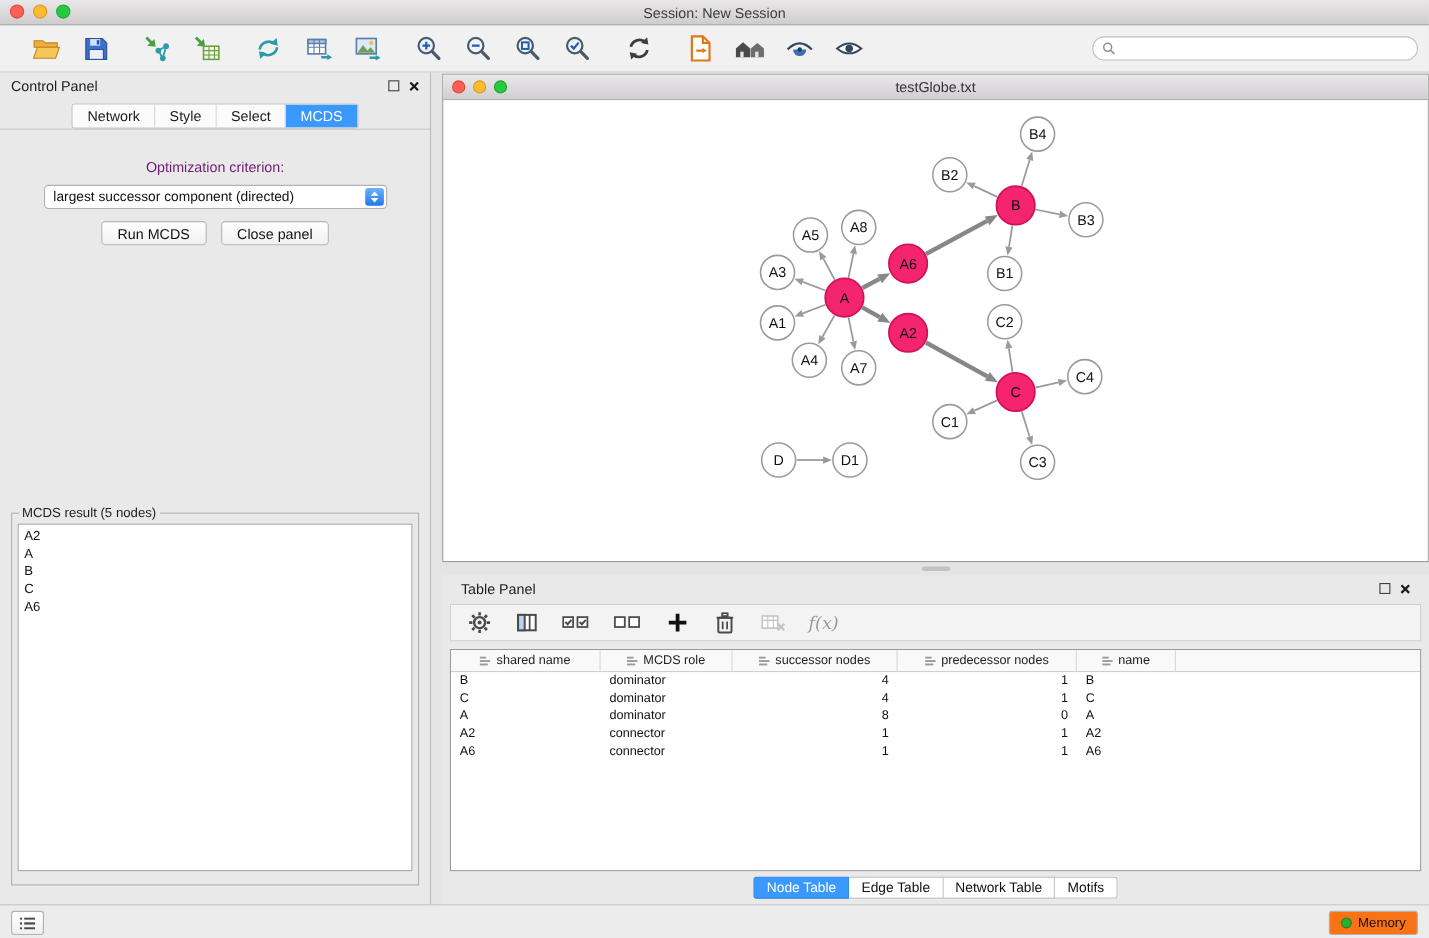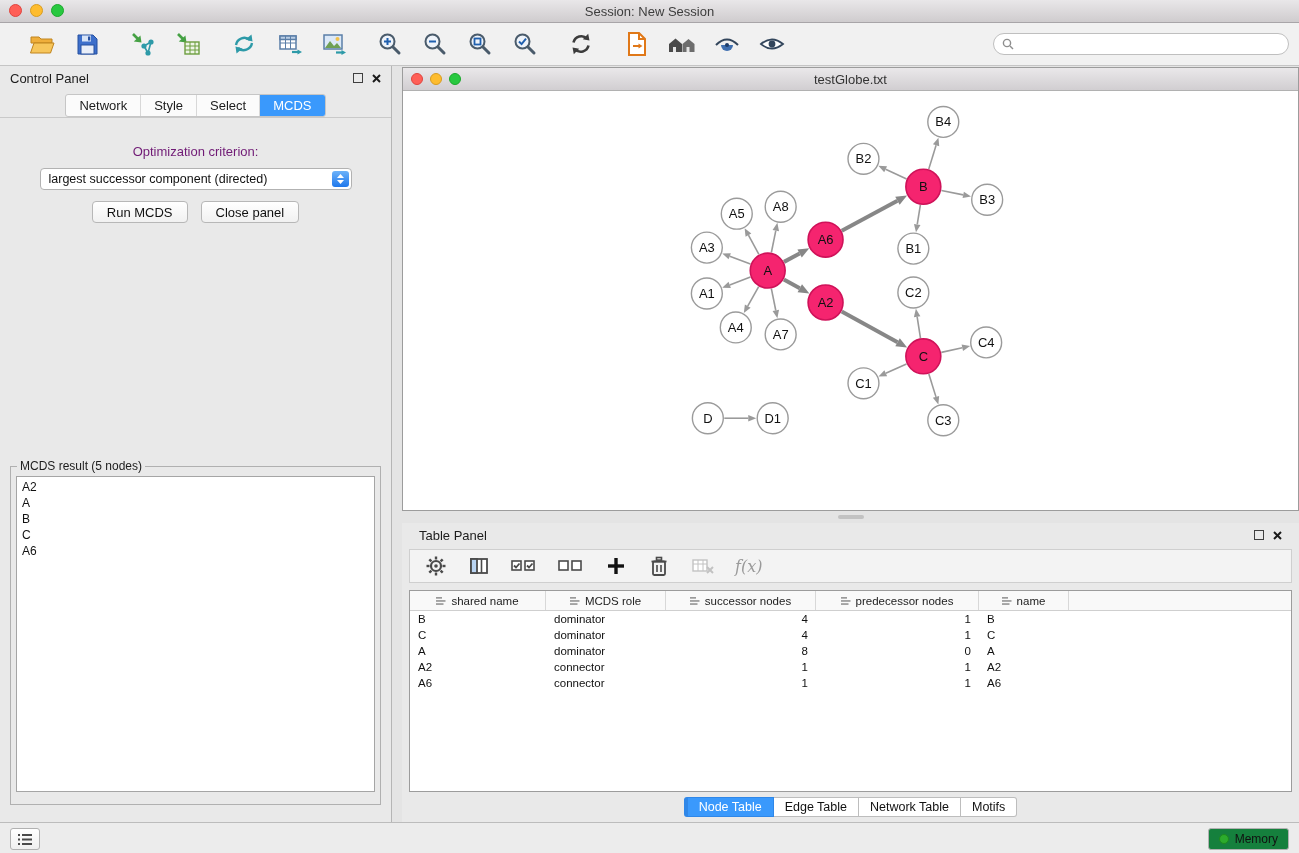--- a/index.html
+++ b/index.html
@@ -107,32 +107,32 @@
   .th:nth-child(2),.td:nth-child(2){width:120px;}
   .th:nth-child(3),.td:nth-child(3){width:150px;}
   .th:nth-child(4),.td:nth-child(4){width:163px;}
   .th:nth-child(5),.td:nth-child(5){width:90px;}
   .td:nth-child(3),.td:nth-child(4){text-align:right;}
 
   .tp-tabs{height:30px;flex:0 0 auto;display:flex;align-items:center;justify-content:center;}
   .tp-tab{height:20px;padding:0 11px;font-size:12.5px;color:#111;background:#fff;
     border:1px solid #bdbdbd;border-left:none;cursor:pointer;
     font-family:"Liberation Sans",sans-serif;}
-  .tp-tab:first-child{border-left:4px solid #0369a1;border-radius:3px 0 0 3px;}
+  .tp-tab:first-child{border-left:1px solid #0369a1;border-radius:3px 0 0 3px;}
   .tp-tab:last-child{border-radius:0 3px 3px 0;}
   .tp-tab.active{background:#3a99fc;color:#fff;border-color:#2f87e8;}
 
   
   .statusbar{height:33px;border-top:1px solid #bcbcbc;background:#ececec;
     display:flex;align-items:center;padding:0 10px;box-sizing:border-box;}
   .sb-left-btn{width:30px;height:22px;border:1px solid #b1b1b1;border-radius:3px;
     background:linear-gradient(#ffffff,#efefef);display:flex;align-items:center;
     justify-content:center;cursor:pointer;}
   .memory-btn{margin-left:auto;height:22px;border:1px solid #b1b1b1;border-radius:3px;
-    background:#15803d;display:flex;align-items:center;gap:6px;padding:0 10px;
+    background:#f97316;display:flex;align-items:center;gap:6px;padding:0 10px;
     font-size:12px;color:#111;cursor:pointer;font-family:"Liberation Sans",sans-serif;}
   .gdot{width:10px;height:10px;border-radius:50%;background:#2cab2c;border:1px solid #1d8a1d;box-sizing:border-box;}
 </style>
 </head>
 <body>
 
 <div class="app">
 
   <div class="titlebar">
     <div class="traffic">

